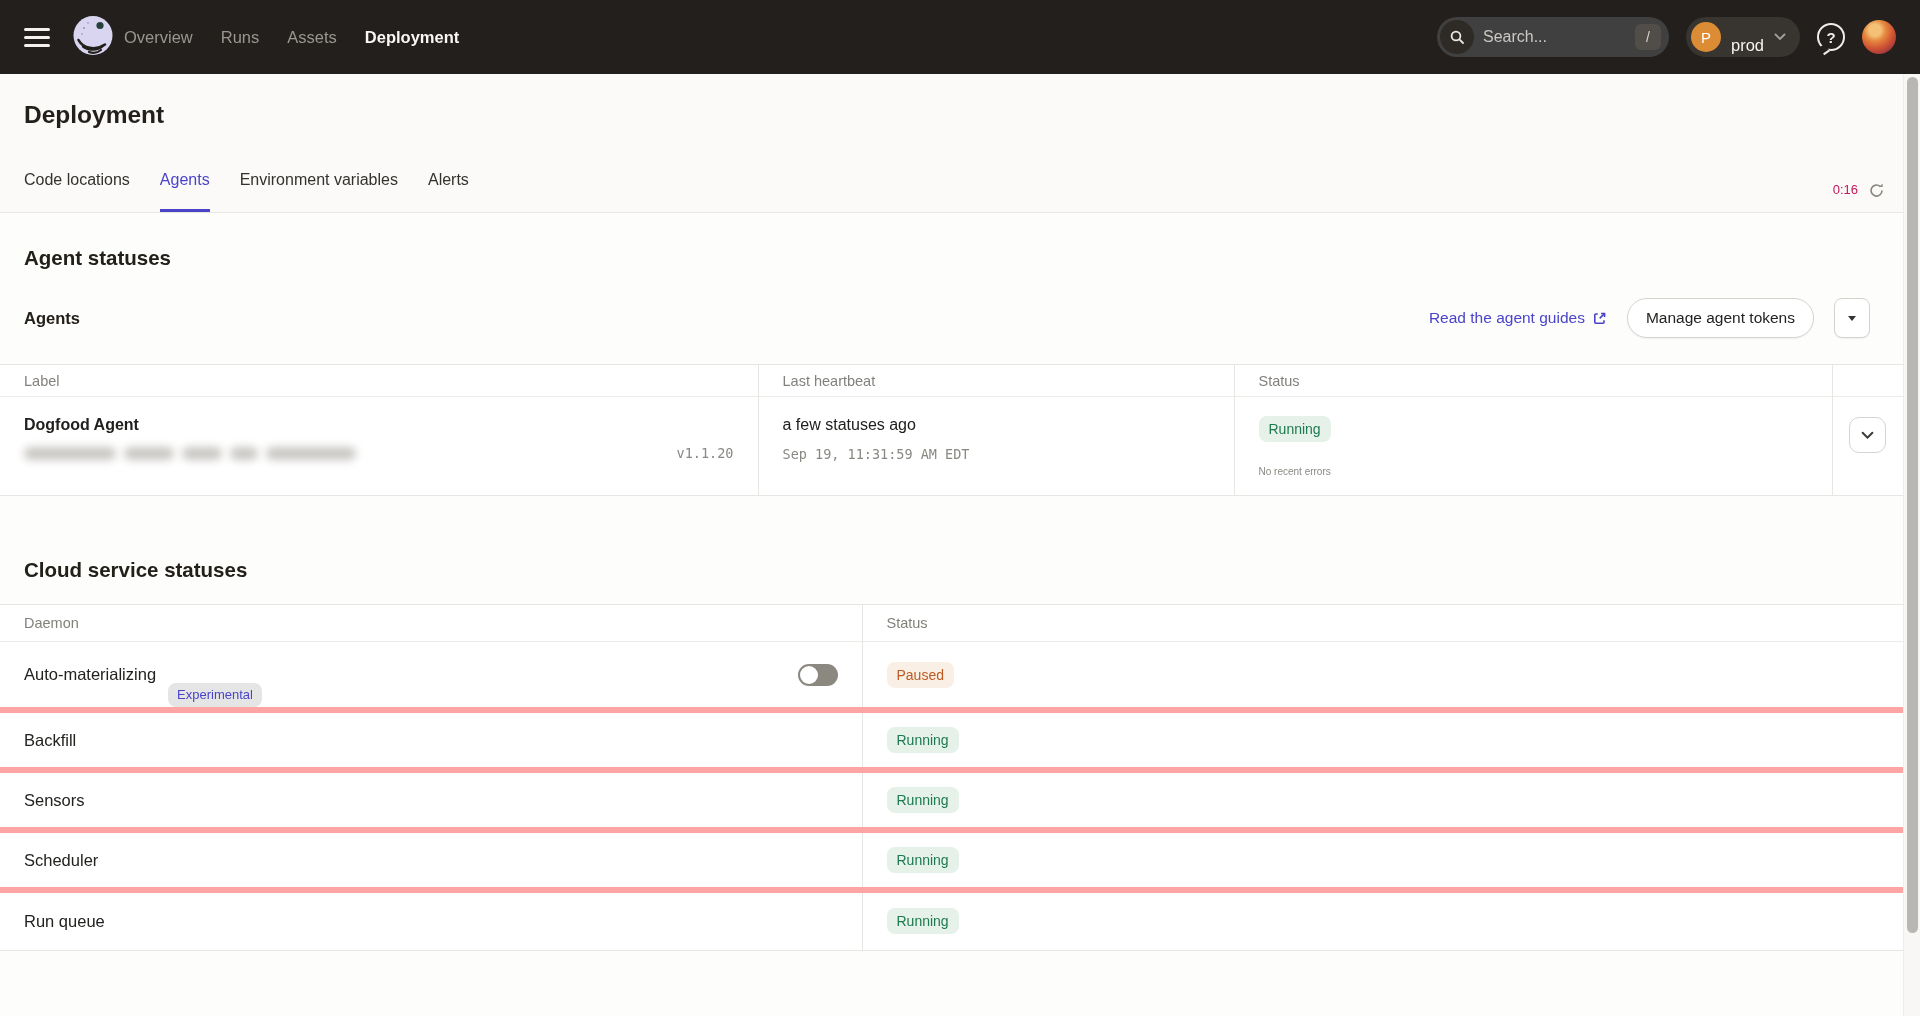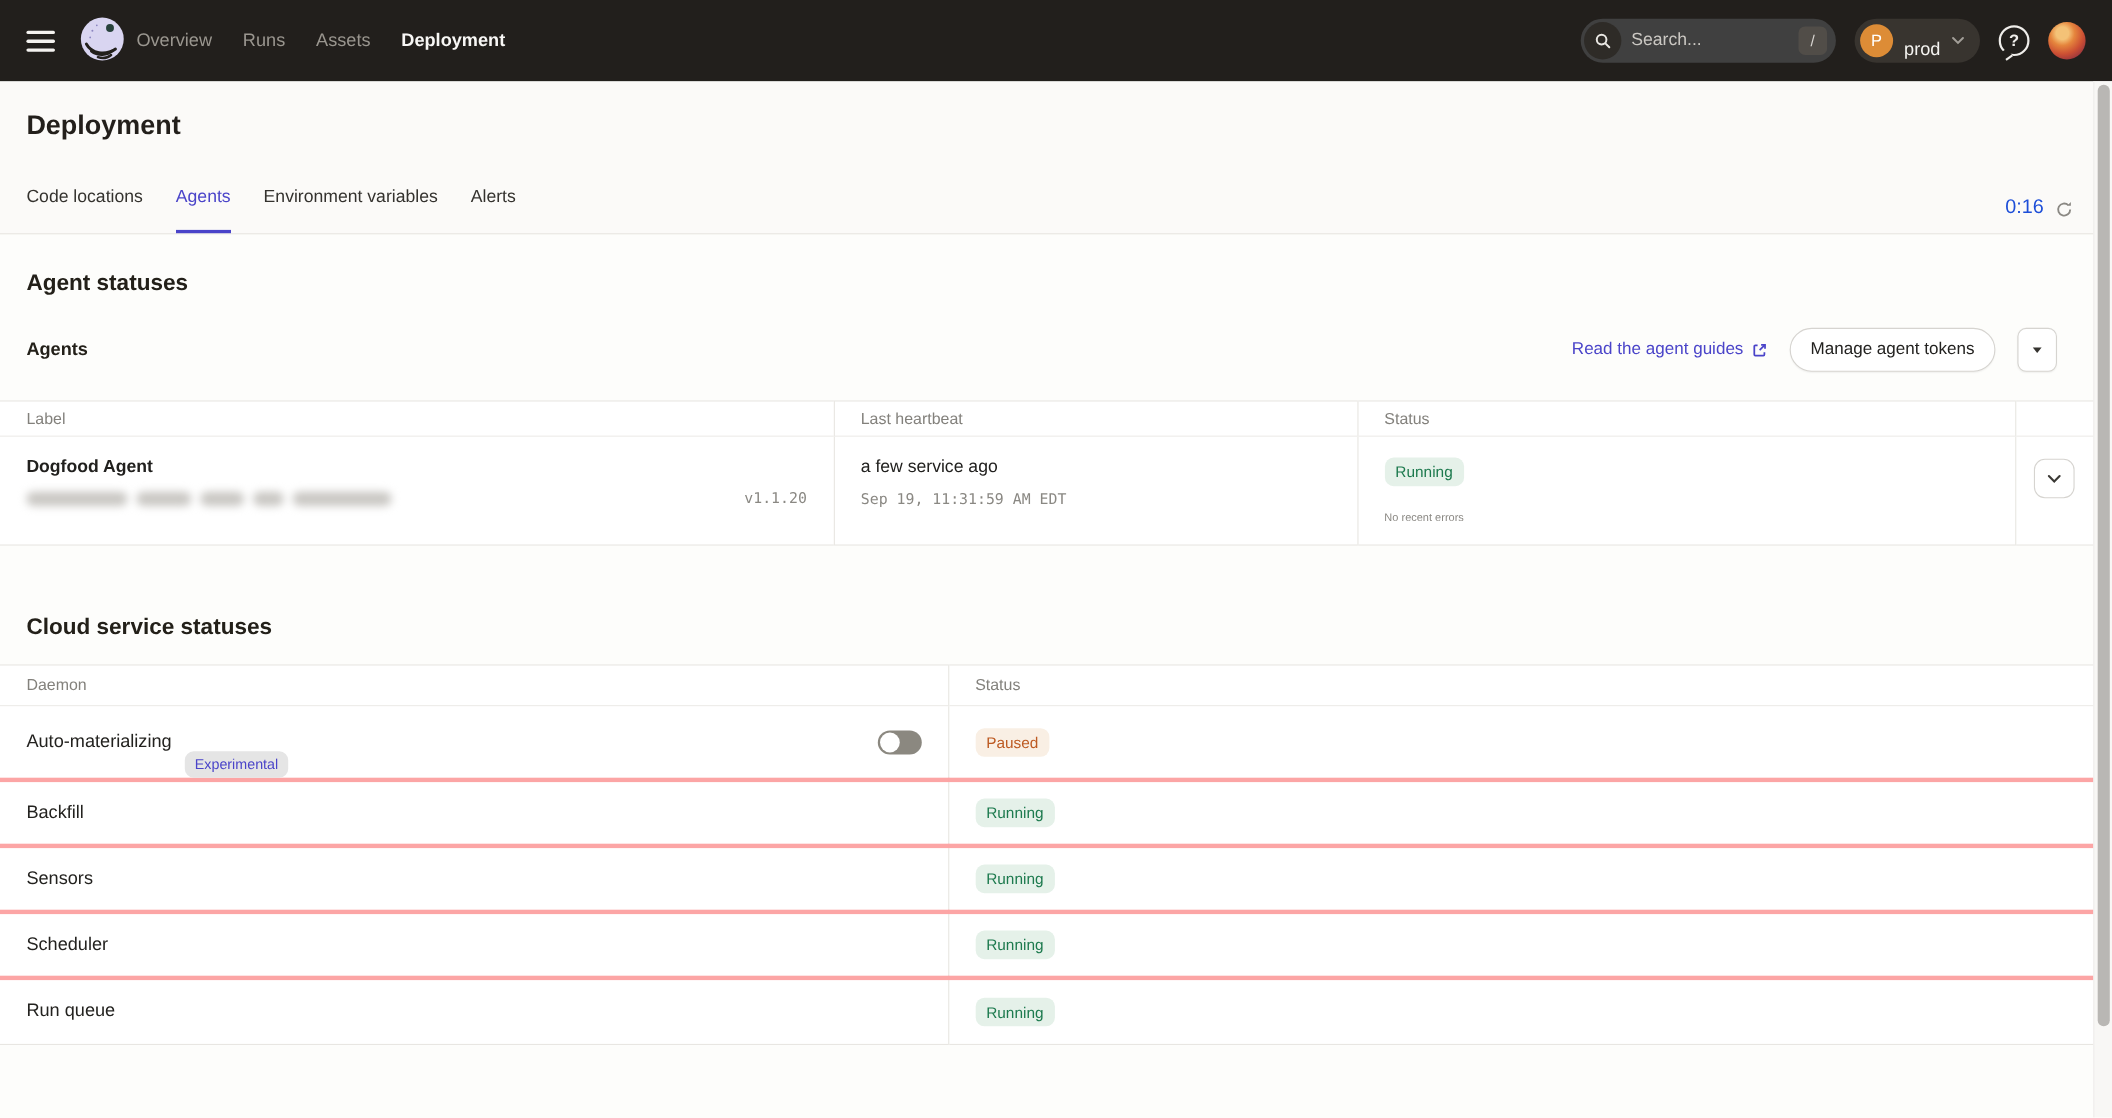--- a/index.html
+++ b/index.html
@@ -30,21 +30,21 @@
   .help-button::after { content:""; position:absolute; left:1px; bottom:-4px; width:7px; height:7px; background:#221f1c; border-right:2px solid #efedea; transform:rotate(55deg); }
   .user-avatar { width:34px; height:34px; border-radius:50%; cursor:pointer;
     background:radial-gradient(circle at 38% 30%, #f4c277 0 18%, #e5853d 35%, #cc4f33 60%, #8f3040 85%, #6e2c3e 100%); }
 
   
   .page-header { position:relative; height:139px; background:#fbfaf8; border-bottom:1px solid #e8e6e2; padding:27px 24px 0; }
   .page-title { font-size:24.5px; font-weight:600; color:#231f1b; }
   .tabs { position:absolute; left:24px; bottom:0; display:flex; gap:30px; }
   .tab { font-size:16px; font-weight:500; color:#34322e; padding-bottom:20px; border-bottom:3px solid transparent; cursor:pointer; }
   .tab.active { color:var(--accent,#4a44c9); border-bottom-color:var(--accent,#4a44c9); }
-  .refresh-indicator { position:absolute; right:35px; bottom:13px; display:flex; align-items:flex-end; gap:10px; color:#1d4ed8; font-size:18px; }
+  .refresh-indicator { position:absolute; right:35px; bottom:13px; display:flex; align-items:flex-start; gap:10px; color:#be185d; font-size:13px; }
   .refresh-icon { cursor:pointer; display:grid; place-items:center; }
 
   
   .section-heading { font-size:20.5px; font-weight:600; color:#232019; margin:33px 24px 0; }
   .agents-toolbar { display:flex; align-items:center; margin-top:28px; padding:0 50px 0 24px; height:40px; }
   .sub-heading { font-size:16.5px; font-weight:600; color:#232019; }
   .toolbar-right { margin-left:auto; display:flex; align-items:center; gap:20px; }
   .guides-link { color:var(--accent,#4a44c9); font-size:15.5px; display:flex; align-items:center; gap:7px; text-decoration:none; cursor:pointer; }
   .btn { background:#fff; border:1px solid #d6d4d0; border-radius:8px; height:40px; font-size:15.5px; color:#232220; box-shadow:0 1px 1.5px rgba(0,0,0,.05); cursor:pointer; font-family:inherit; }
   .btn-manage { padding:0 18px;border-radius:20px; }
@@ -70,21 +70,21 @@
   .hb-timestamp { margin-top:12px; font-size:13.5px; color:#8a8883; }
   .badge { display:inline-block; padding:4px 10px; border-radius:8px; font-size:14px; line-height:18px;text-align:right; }
   .badge-running { background:#e5f1e9; color:#1d7a4e; }
   .badge-paused { background:#f9efe4; color:#bd5a22; }
   .badge-experimental { background:#e5e5e5; color:var(--accent,#4a44c9); font-size:13px; padding:3px 9px;margin-top:41px; }
   .status-detail { margin-top:24px; font-size:10px; color:#8a8883; }
   .expand-cell { padding:20px 0 0 16px !important; }
   .btn-expand { width:37px; height:36px; border:1px solid #d6d4d0; border-radius:10px; background:#fff; display:grid; place-items:center; cursor:pointer; }
 
   .cloud-table td { height:60px; padding:0 24px; }
-  .cloud-table tbody tr + tr { border-top:4px solid #fca5a5; }
+  .cloud-table tbody tr + tr { border-top:6px solid #fca5a5; }
   .daemon-cell { display:flex; align-items:center; gap:12px; font-size:16.5px; color:#23221f; }
   .toggle { margin-left:auto; width:40px; height:22px; border-radius:11px; background:#8b8880; position:relative; cursor:pointer; flex:none; }
   .toggle .knob { position:absolute; left:2px; top:2px; width:18px; height:18px; border-radius:50%; background:#fff; }
 
   
   .scrollbar-track { position:absolute; top:74px; right:0; width:17px; bottom:0; background:#f8f7f5; border-left:1px solid #eeedeb; z-index:50; }
   .scrollbar-thumb { position:absolute; top:3px; left:3px; width:11px; height:856px; border-radius:6px; background:#b9b7b4; cursor:pointer; }
 </style>
 </head>
 <body>
@@ -203,21 +203,21 @@
               <i style="width:92px"></i>
                 <i style="width:50px"></i>
                 <i style="width:40px"></i>
                 <i style="width:28px"></i>
                 <i style="width:90px"></i>
             </span>
             <span class="version mono">v1.1.20</span>
           </div>
         </td>
         <td>
-          <div class="hb-relative">a few service ago</div>
+          <div class="hb-relative">a few statuses ago</div>
           <div class="hb-timestamp mono">Sep 19, 11:31:59 AM EDT</div>
         </td>
         <td>
           <span class="badge badge-running">Running</span>
           <div class="status-detail">No recent errors</div>
         </td>
         <td class="expand-cell">
           <button class="btn-expand">
             <svg width="13" height="9" viewBox="0 0 12 8">
               <path d="M1.5 1.5 6 6l4.5-4.5" stroke="#3b3935" stroke-width="1.8" fill="none" stroke-linecap="round"></path>

